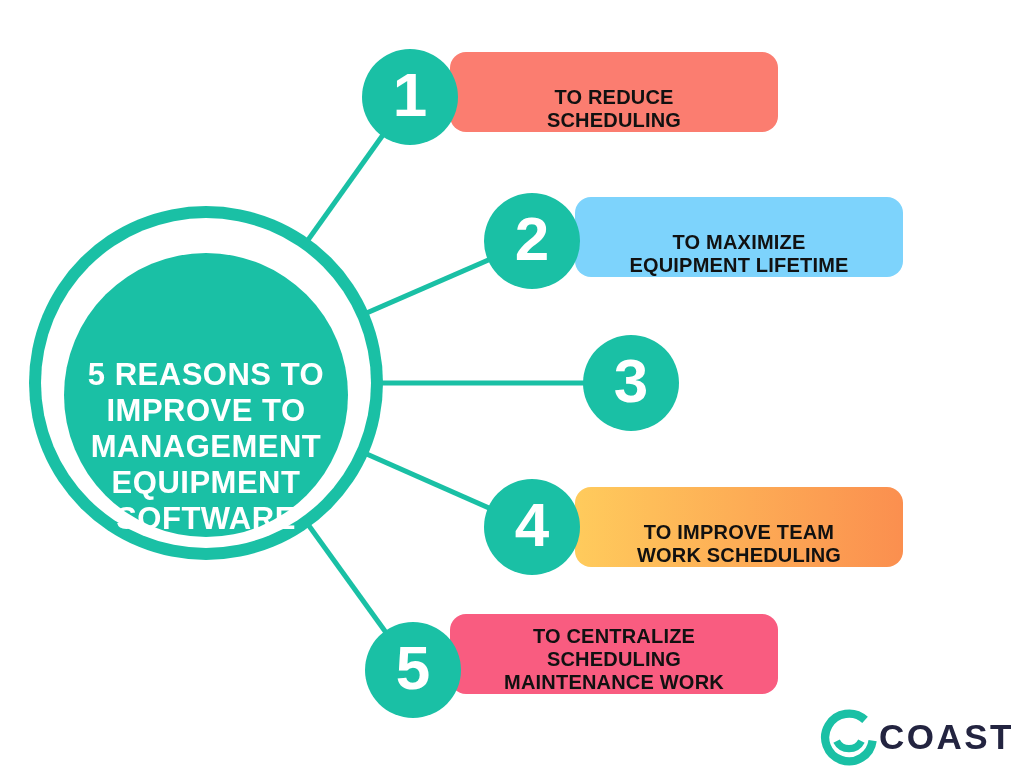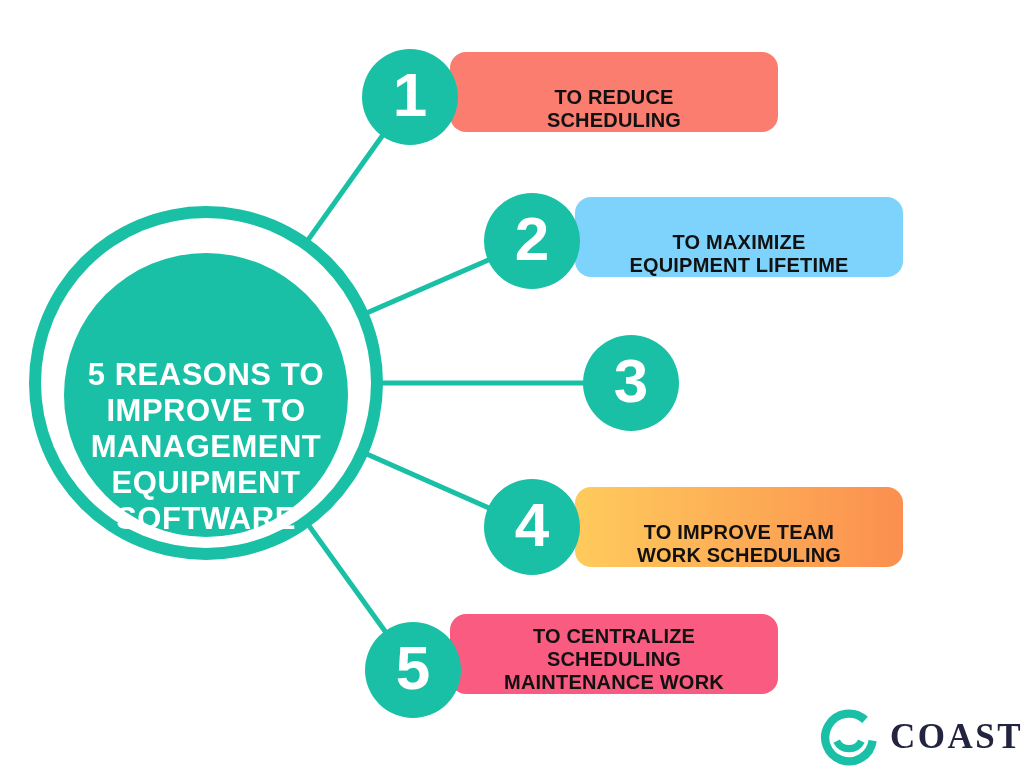--- a/index.html
+++ b/index.html
@@ -64,21 +64,21 @@
   #box-5{left:450px;top:614px;width:328px;}
   #circle-1{left:362px;top:49px;}
   #circle-2{left:484px;top:193px;}
   #circle-3{left:583px;top:335px;}
   #circle-4{left:484px;top:479px;}
   #circle-5{left:365px;top:622px;}
 
   
   .logo{
     position:absolute;left:820px;top:708px;z-index:5;
-    display:flex;align-items:center;gap:12px;font-family:Liberation Serif, serif;
+    display:flex;align-items:center;gap:1px;
   }
   .logo-icon{width:58px;height:58px;}
   .logo-icon .stroke{stroke:var(--teal);fill:none;}
   .logo-word{
     color:var(--navy);font-size:35px;font-weight:800;letter-spacing:2.5px;
   }
 </style>
 </head>
 <body>
 

